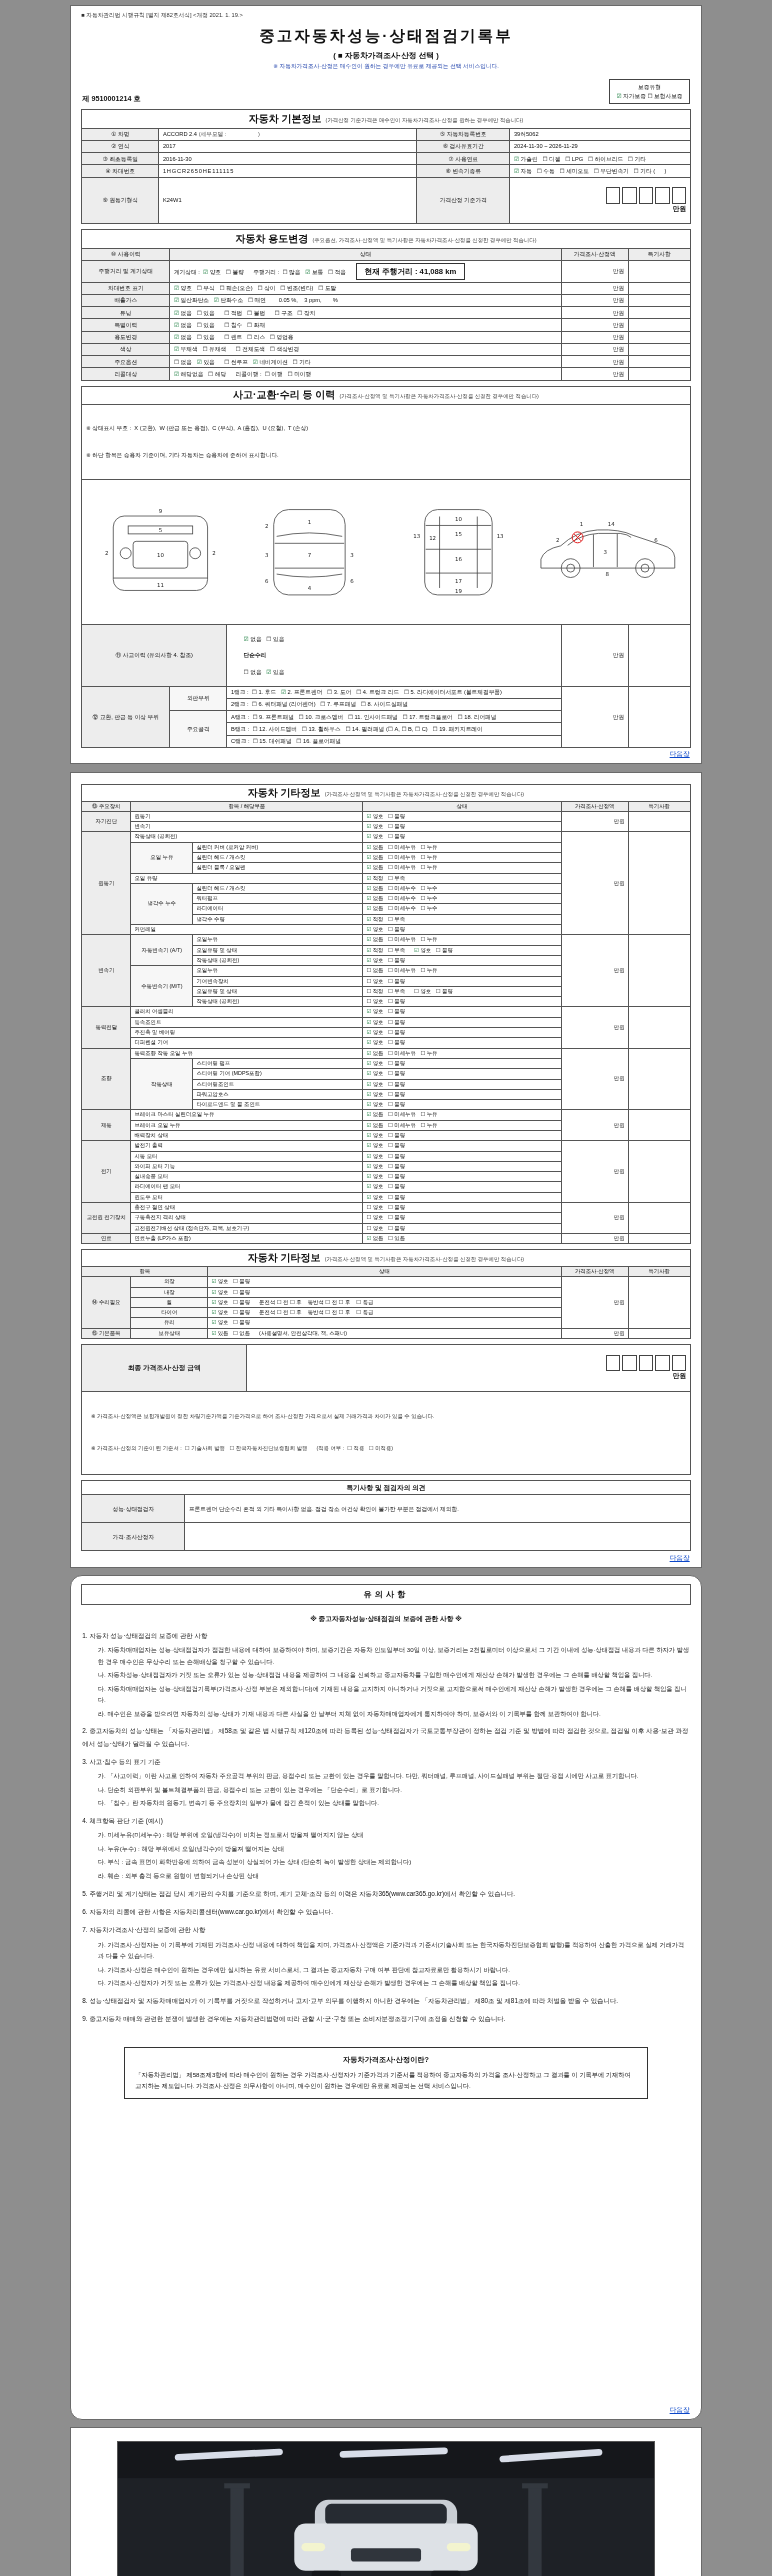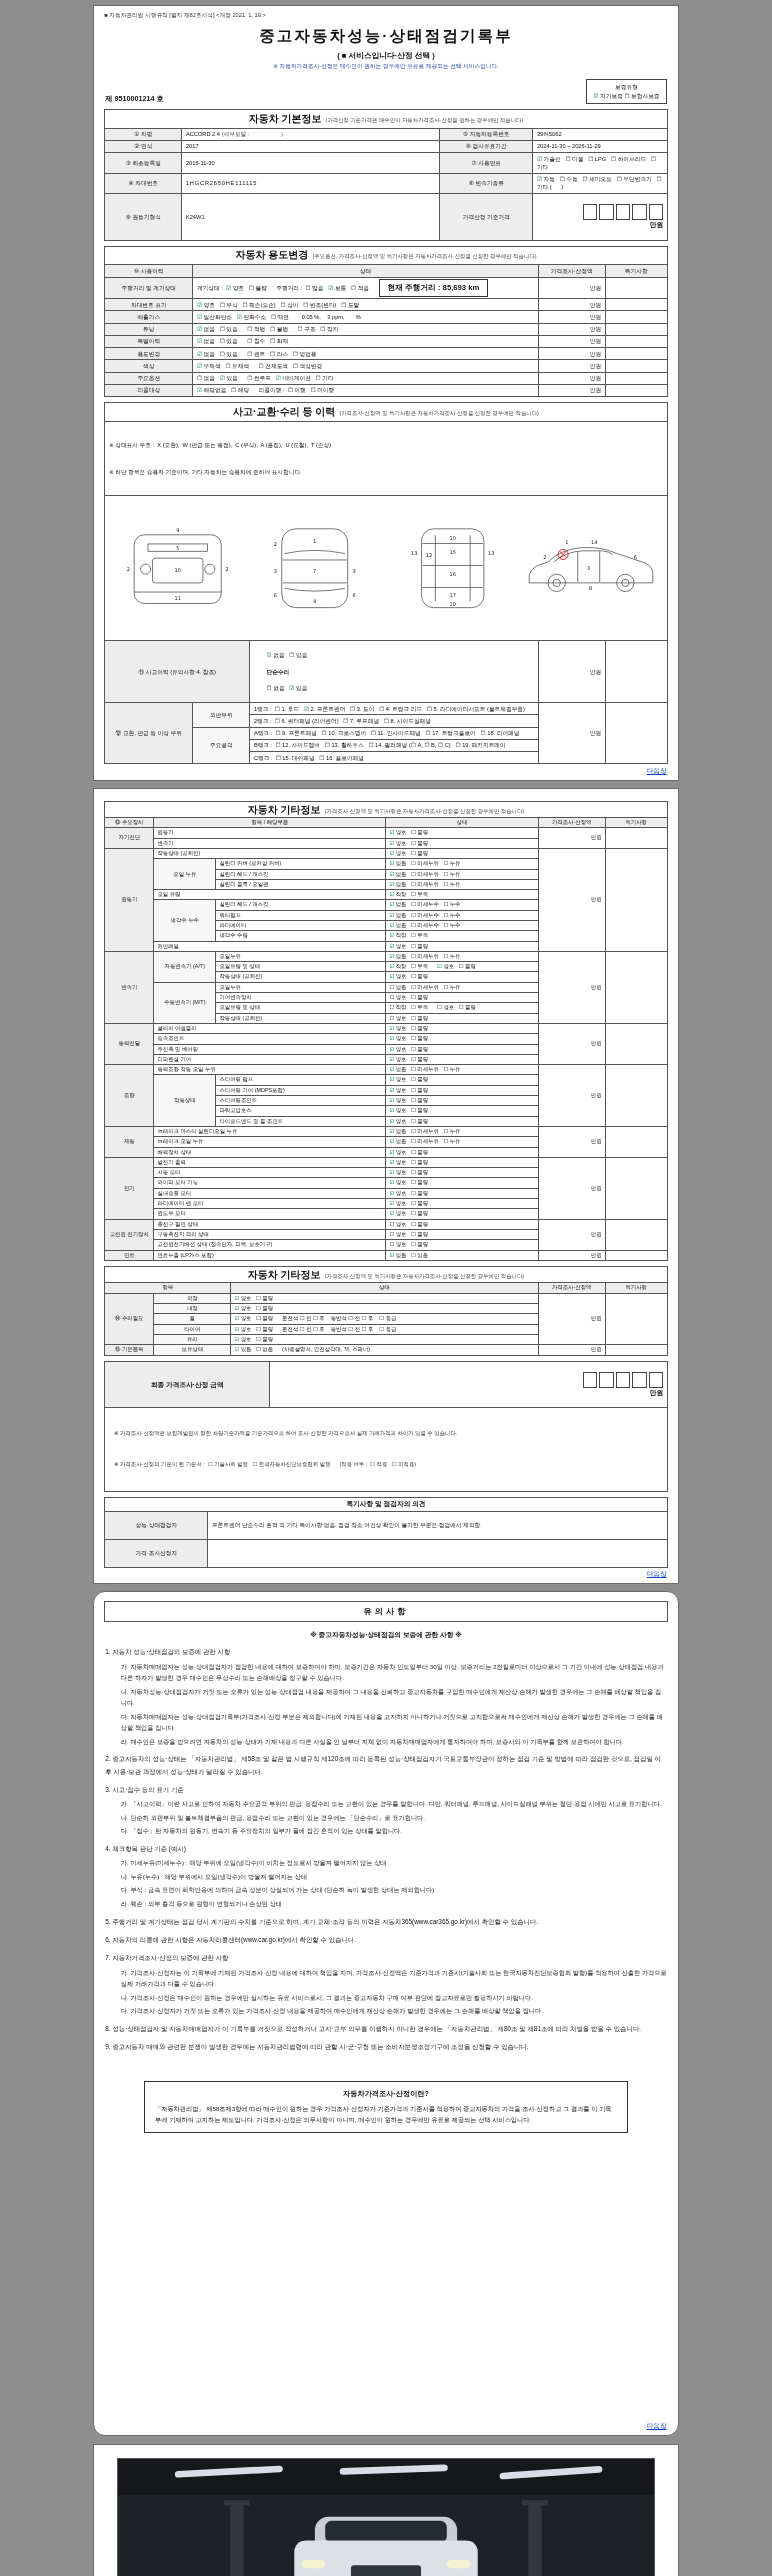--- a/index.html
+++ b/index.html
@@ -1,17 +1,17 @@
 <!DOCTYPE html>
 <html style="font-size:8.2px"><head>
 <meta charset="utf-8">
 <style>
   html,body{margin:0;padding:0;}
   body{background:#8e8e8e;font-family:"Liberation Sans","DejaVu Sans",sans-serif;color:#111;}
-  .page{width:586px;margin:0 auto 7.2px;background:#fff;border:0.5px solid #6a6a6a;padding:6.2px 10.3px 15.5px;position:relative;box-sizing:border-box;}
+  .page{width:632px;margin:0 auto 7.2px;background:#fff;border:0.5px solid #6a6a6a;padding:6.2px 10.3px 15.5px;position:relative;box-sizing:border-box;}
   .p1{margin-top:5.2px;min-height:556px;}
   .p2{min-height:526px;}
   .p3{min-height:845px;border-radius:12px;}
   .p4{min-height:392px;}
   .formref{font-size:5.7px;color:#333;}
   .doc-title{text-align:center;font-size:15.5px;font-weight:bold;letter-spacing:2.1px;margin-top:5.2px;}
   .doc-sub{text-align:center;font-size:7.7px;font-weight:bold;margin-top:4.1px;}
   .doc-note{text-align:center;font-size:5.7px;color:#1c3faa;margin-top:2.6px;}
   .numrow{display:flex;justify-content:space-between;align-items:flex-end;margin:8.2px 1px 1px;}
   .doc-no{font-size:7.2px;font-weight:bold;}
@@ -35,34 +35,34 @@
   .digits{display:inline-block;vertical-align:middle;}
   .digits b{display:inline-block;width:12.4px;height:14.4px;border:0.5px solid #444;margin-left:2.1px;vertical-align:middle;background:#fff;}
   .finalcell{text-align:right;padding-right:12.4px;}
   .unitword{font-size:6.7px;font-weight:bold;margin-left:5.2px;}
   .final-note{font-size:5.4px;color:#333;line-height:1.8;padding:2.6px 5.2px;}
   .optext{font-size:6px;line-height:1.7;height:24px;vertical-align:top;}
   .bigbox{border:0.5px solid #555;text-align:center;font-weight:bold;font-size:8.2px;padding:4.1px;letter-spacing:3.1px;margin-top:2.1px;}
   .notice-sub{text-align:center;font-weight:bold;font-size:6.7px;margin:9.3px 0 5.2px;}
   p.n1{font-size:6.4px;line-height:1.9;margin:6.2px 1px 1px;}
   p.n2{font-size:6.2px;line-height:1.85;margin:2.1px 1px 2.1px 16.5px;color:#222;}
-  .pricebox{border:0.8px solid #333;margin:28px auto 0;width:86%;padding:6.2px 10.3px;box-sizing:border-box;}
+  .pricebox{border:0.8px solid #333;margin:22px auto 0;width:86%;padding:6.2px 10.3px;box-sizing:border-box;}
   .pb-t{text-align:center;font-weight:bold;font-size:7.2px;margin-bottom:4.1px;}
   .pb-b{font-size:6.2px;line-height:1.85;}
   .photo{margin:7.2px auto 0;width:536px;border:0.5px solid #555;background:#222;}
   .photo svg{display:block;width:100%;height:auto;}
   svg text{font-family:"DejaVu Sans",sans-serif;}
 </style>
 </head>
 <body>
 
 <div class="page p1">
   <div class="formref">■ 자동차관리법 시행규칙 [별지 제82호서식] &lt;개정 2021. 1. 19.&gt;</div>
   <div class="doc-title">중고자동차성능·상태점검기록부</div>
-  <div class="doc-sub">( ■ 서비스입니다·산정 선택 )</div>
+  <div class="doc-sub">( ■ 자동차가격조사·산정 선택 )</div>
   <div class="doc-note">※ 자동차가격조사·산정은 매수인이 원하는 경우에만 유료로 제공되는 선택 서비스입니다.</div>
   <div class="numrow">
     <div class="doc-no">제 9510001214 호</div>
     <div class="warranty-box">
       <div>보증유형</div>
       <div><span class="chk">☑</span> 자가보증   ☐ 보험사보증</div>
     </div>
   </div>
 
   <table class="frm">
@@ -124,21 +124,21 @@
           <td colspan="4" class="sect"><span class="sect-t">자동차 용도변경</span><span class="sect-n">(주요옵션, 가격조사·산정액 및 특기사항은 자동차가격조사·산정을 신청한 경우에만 적습니다)</span></td>
         </tr>
     <tr>
       <td class="lab">⑩ 사용이력</td>
       <td class="lab">상태</td>
       <td class="lab">가격조사·산정액</td>
       <td class="lab">특기사항</td>
     </tr>
     <tr>
       <td class="lab">주행거리 및 계기상태</td>
-      <td><span>계기상태 :  <span class="chk">☑</span> 양호   ☐ 불량      주행거리 :  ☐ 많음   <span class="chk">☑</span> 보통   ☐ 적음</span><span class="kmbox">현재 주행거리 :  85,693 km</span></td>
+      <td><span>계기상태 :  <span class="chk">☑</span> 양호   ☐ 불량      주행거리 :  ☐ 많음   <span class="chk">☑</span> 보통   ☐ 적음</span><span class="kmbox">현재 주행거리 :  41,088 km</span></td>
       <td class="unit">만원</td>
       <td></td>
     </tr>
     <tr>
           <td class="lab">차대번호 표기</td>
           <td><span class="chk">☑</span> 양호   ☐ 부식   ☐ 훼손(오손)   ☐ 상이   ☐ 변조(변타)   ☐ 도말</td>
           <td class="unit">만원</td>
           <td></td>
         </tr>
     <tr>

